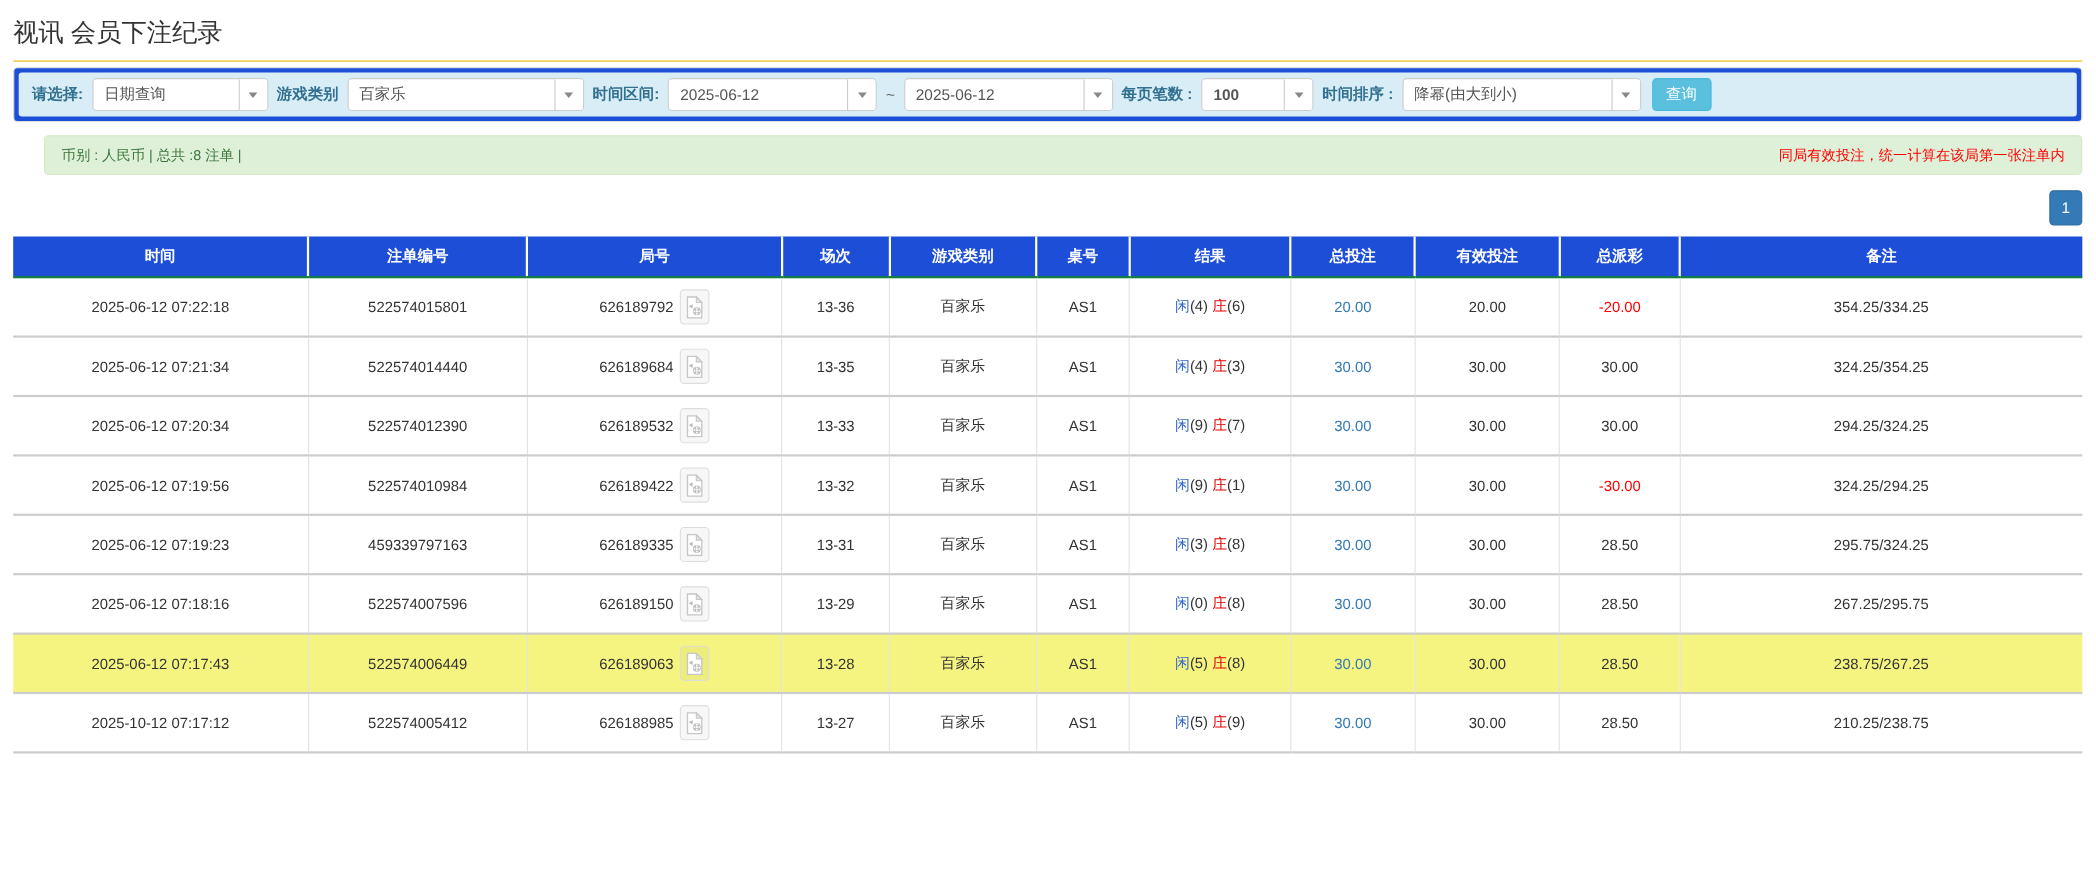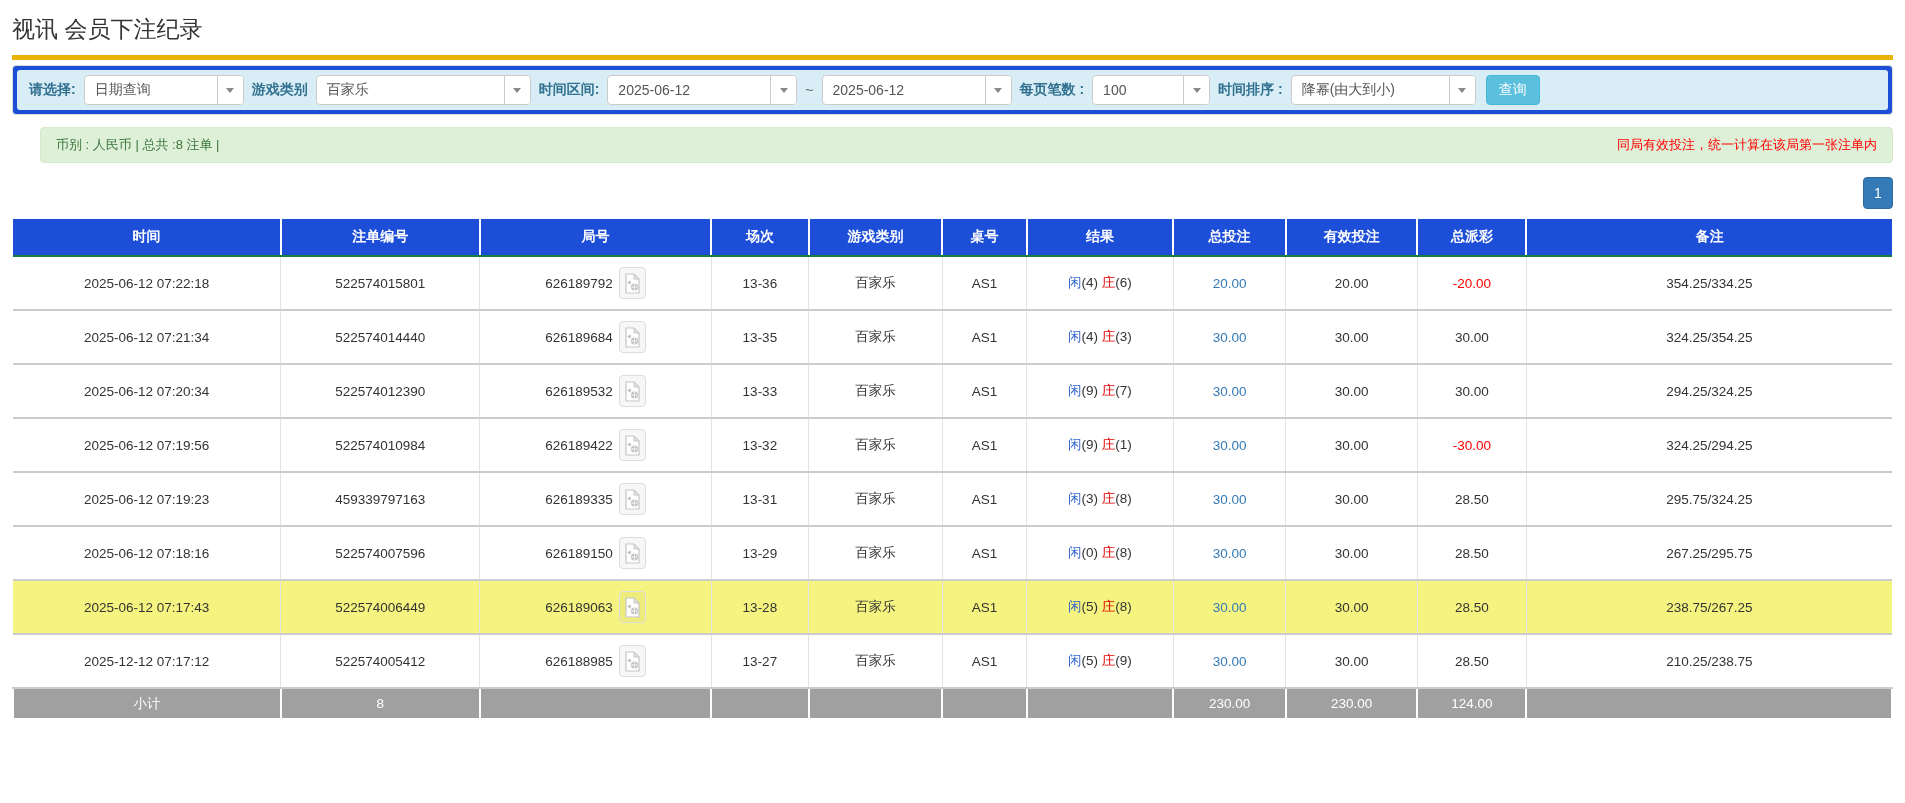--- a/index.html
+++ b/index.html
@@ -1,32 +1,32 @@
 <!DOCTYPE html>
 <html><head>
 <meta charset="utf-8">
 <style>
   * { box-sizing: border-box; }
   html,body { margin:0; padding:0; background:#fff; font-family:"Liberation Sans","DejaVu Sans",sans-serif; }
   .page { width:1905px; padding:10px 12px; }
 
   
   .page-title { font-size:23px; font-weight:500; color:#333; margin:4px 0 0 0; padding-bottom:10px;
-                border-bottom:5px solid #eab308; }
+                border-bottom:1px solid #eab308; }
 
   
   .filter-panel { border:1px solid #ddd; border-radius:4px; padding:4px; margin-top:5px; background:#1d4ed8; }
   .filter-bar { background:#d9edf7; border-radius:3px; padding:5px 12px; display:flex; align-items:center; gap:8px; }
   .flabel { font-size:14px; font-weight:bold; color:#31708f; white-space:nowrap; }
   .sel, .dateinput { background:#fff; border:1px solid #ccc; border-radius:4px; height:30px;
         display:inline-flex; align-items:center; overflow:hidden; font-size:14px; color:#555; }
   .sel-text { flex:1; padding:0 10px; white-space:nowrap; }
   .caret-box { width:26px; align-self:stretch; border-left:1px solid #ccc; display:flex; align-items:center; justify-content:center; background:#fff; }
   .caret { width:0; height:0; border-left:4px solid transparent; border-right:4px solid transparent; border-top:5px solid #888; }
-  .w-qtype { width:160px; } .w-game { width:215px; } .w-date { width:190px; } .w-pp { width:118px; } .w-sort { width:185px; }
+  .w-qtype { width:160px; } .w-game { width:215px; } .w-date { width:190px; } .w-pp { width:102px;font-weight:bold; } .w-sort { width:217px; }
   .tilde { color:#666; font-size:14px; }
   .btn-search { background:#5bc0de; border:1px solid #46b8da; color:#fff; border-radius:4px;
         font-size:14px; padding:5px 12px; height:30px; cursor:pointer; margin-left:2px; }
 
   
   .alert-success { margin-top:12px; background:#dff0d8; border:1px solid #d6e9c6; border-radius:4px;
         padding:8px 15px; display:flex; justify-content:space-between; align-items:center; height:36px;margin-left:28px; }
   .alert-left { font-size:13px; color:#3c763d; }
   .alert-notice { font-size:13px; color:#f00; }
 
@@ -364,21 +364,21 @@
     <td>
       <span class="res-p">闲</span><span>(5)</span>
       <span class="res-b">庄</span><span>(8)</span>
     </td>
     <td class="amt-blue">30.00</td>
     <td>30.00</td>
     <td>28.50</td>
     <td>238.75/267.25</td>
   </tr>
         <tr>
-    <td>2025-12-12 07:17:12</td>
+    <td>2025-10-12 07:17:12</td>
     <td>522574005412</td>
     <td>
       <span class="round-wrap">
         <span>626188985</span>
         <span class="icon-btn">
           <svg width="17" height="21" viewBox="0 0 17 21" aria-hidden="true">
             <path d="M2 1 h8 l5 5 v14 H2 Z" fill="#ffffff" stroke="#c6c6c6" stroke-width="1.2"></path>
             <path d="M10 1 v5 h5 Z" fill="#e4e4e4" stroke="#c6c6c6" stroke-width="1"></path>
             <path d="M3.2 9.5 l3.4 2 v-4 Z" fill="#b8b8b8"></path>
             <circle cx="10.5" cy="14" r="3.6" fill="#c2c2c2"></circle>
@@ -398,29 +398,16 @@
       <span class="res-p">闲</span><span>(5)</span>
       <span class="res-b">庄</span><span>(9)</span>
     </td>
     <td class="amt-blue">30.00</td>
     <td>30.00</td>
     <td>28.50</td>
     <td>210.25/238.75</td>
   </tr>
       </tbody>
     <tfoot id="foot-rows">
-        <tr>
-          <td>小计</td>
-          <td>8</td>
-          <td></td>
-          <td></td>
-          <td></td>
-          <td></td>
-          <td></td>
-          <td>230.00</td>
-          <td>230.00</td>
-          <td>124.00</td>
-          <td></td>
-        </tr>
       </tfoot>
   </table>
 
 </div>
 
 </body></html>

